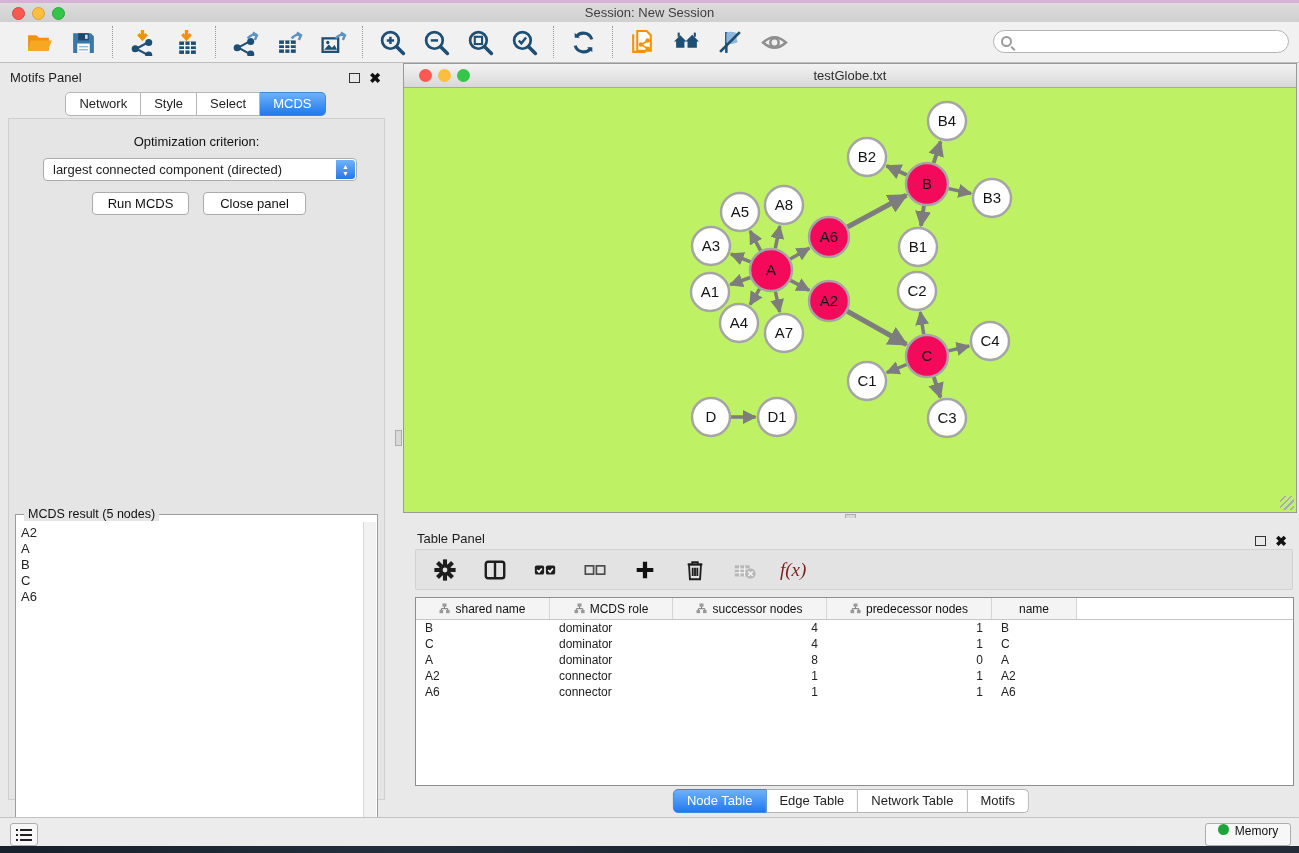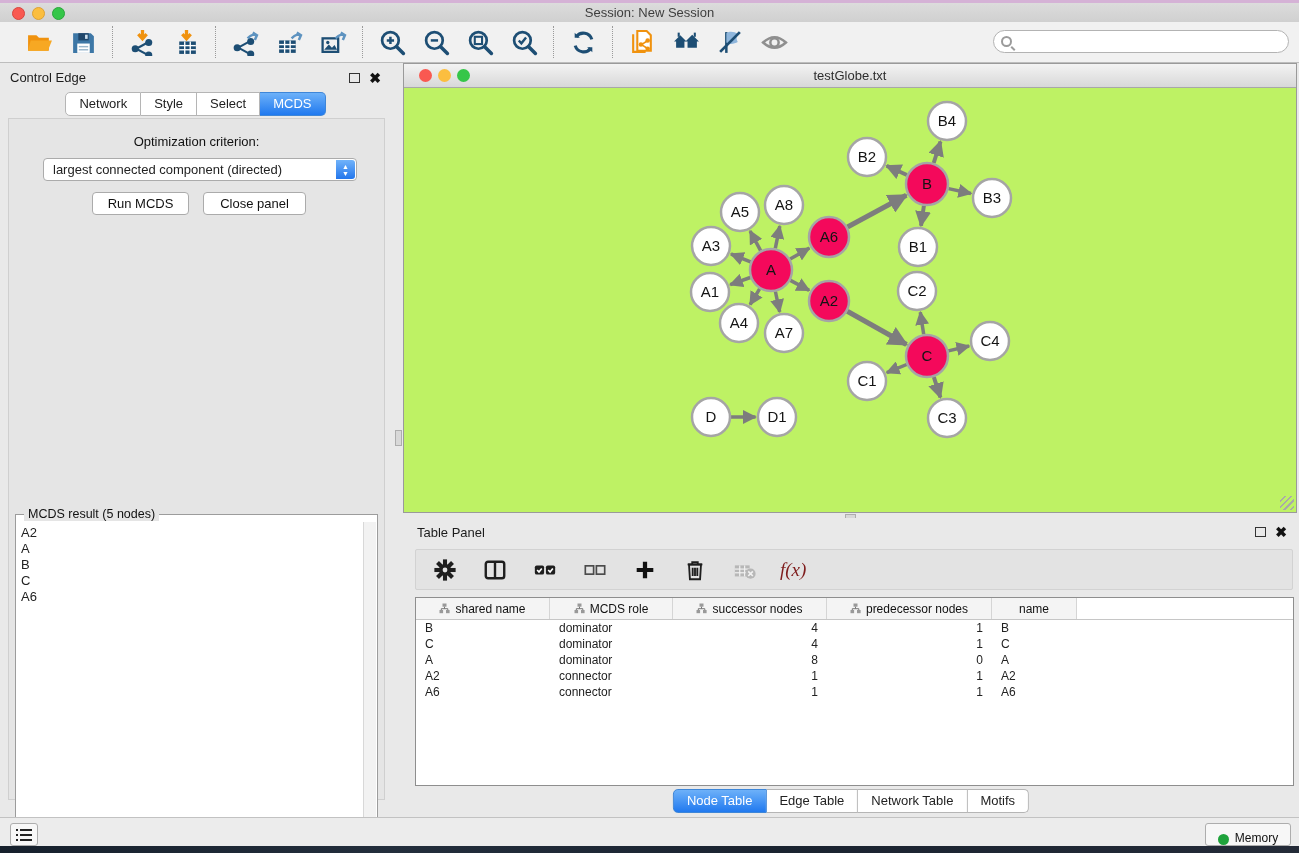--- a/index.html
+++ b/index.html
@@ -78,21 +78,21 @@
   .canvas svg { position:absolute; left:0; top:0; }
   .resize-grip { position:absolute; right:2px; bottom:2px; width:14px; height:14px;
     background:repeating-linear-gradient(135deg, transparent 0 3px, #AAAAAA 3px 4.5px); cursor:nwse-resize; }
   .vsplit-handle { position:absolute; left:395px; top:430px; width:7px; height:16px;
     background:#D8D8D8; border:1px solid #ADADAD; cursor:col-resize; }
   .hsplit-handle { position:absolute; left:845px; top:514px; width:11px; height:7px;
     background:#D8D8D8; border:1px solid #ADADAD; cursor:row-resize; }
 
   
   .tpanel { position:absolute; left:403px; top:518px; width:896px; height:299px; background:#E9E9E9; }
-  .tp-head { height:28px; display:flex; align-items:center; padding:0 12px 0 14px; font-size:13px; color:#1C1C1C; }
+  .tp-head { height:28px; display:flex; align-items:flex-end; padding:0 12px 0 14px; font-size:13px; color:#1C1C1C; }
   .tp-toolbar { position:absolute; left:12px; top:31px; width:878px; height:41px; background:#E3E3E3;
     border:1px solid #D2D2D2; border-radius:2px; display:flex; align-items:center; gap:20px; padding-left:14px; }
   .tp-toolbar .tbtn svg { width:24px; height:24px; }
   .fx-label { font-size:19px; font-style:italic; color:#7f1d1d; font-family:"Liberation Serif", serif; cursor:default; }
 
   .datatable { position:absolute; left:12px; top:79px; width:879px; height:189px; background:#fff;
     border:1px solid #8E8E8E; overflow:hidden; }
   .dt-header { display:flex; height:22px; border-bottom:1px solid #C6C6C6; font-size:12px; color:#111; }
   .dt-hcell { background:#F4F4F4; border-right:1px solid #D5D5D5; display:flex; align-items:center;
     justify-content:center; gap:5px; position:relative; cursor:pointer; }
@@ -102,21 +102,21 @@
   .dt-cell.num { text-align:right; }
 
   .tp-tabs { position:absolute; left:50%; transform:translateX(-50%); top:271px; display:flex; }
 
   
   .statusbar { position:absolute; left:0; top:817px; width:1299px; height:29px; background:#ECECEC;
     border-top:1px solid #C2C2C2; }
   .list-btn { position:absolute; left:10px; top:5px; width:28px; height:23px; background:#F7F7F7;
     border:1px solid #ADADAD; border-radius:3px; display:flex; align-items:center; justify-content:center; cursor:pointer; }
   .memory-btn { position:absolute; right:8px; top:5px; width:86px; height:23px; background:#F7F7F7;
-    border:1px solid #ADADAD; border-radius:3px; display:flex; align-items:flex-end; justify-content:center;
+    border:1px solid #ADADAD; border-radius:3px; display:flex; align-items:flex-start; justify-content:center;
     gap:6px; font-size:12px; color:#111; cursor:pointer; }
   .mem-dot { width:11px; height:11px; border-radius:50%; background:#1FA33C; }
   .desktop-strip-bottom { position:absolute; left:0; top:846px; width:1299px; height:7px;
     background:linear-gradient(90deg,#16202C,#232E3C 30%,#1A2330 60%,#242B38); }
 </style>
 </head>
 <body>
 
 <div class="desktop-strip-top"></div>
 
@@ -301,21 +301,21 @@
       </span>
     </div>
     <div class="searchbox">
     <span class="mag"></span>
     <input placeholder="" style="">
   </div>
 </div>
 
 <div class="cpanel">
   <div class="panel-head">
-    <span>Control Edge</span>
+    <span>Motifs Panel</span>
     <span class="spacer"></span>
     <span class="float-ic"></span>
     <span class="close-ic">✖</span>
   </div>
   <div class="ctabs" id="ctabs">
       <div class="seg">Network</div>
       <div class="seg">Style</div>
       <div class="seg">Select</div>
       <div class="seg active">MCDS</div>
     </div>

